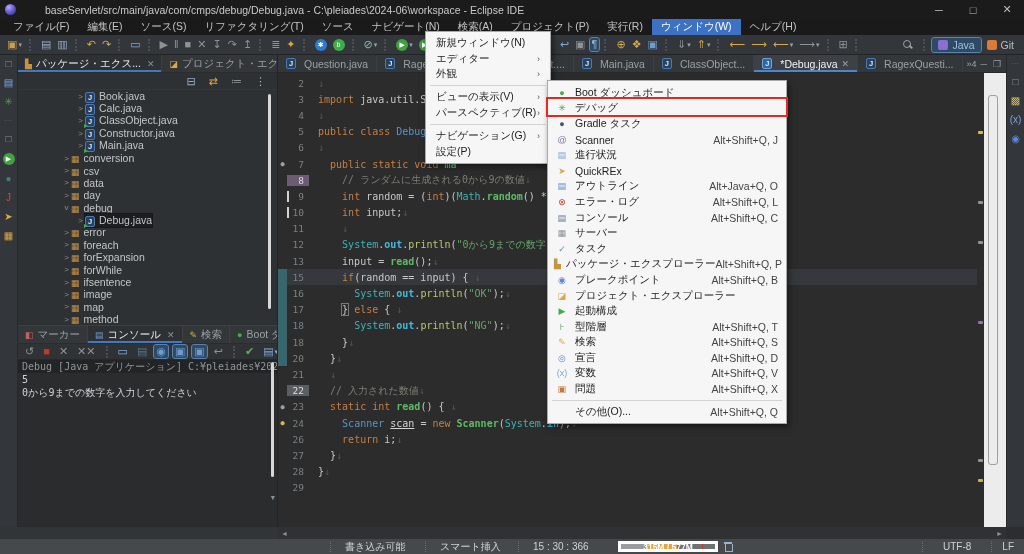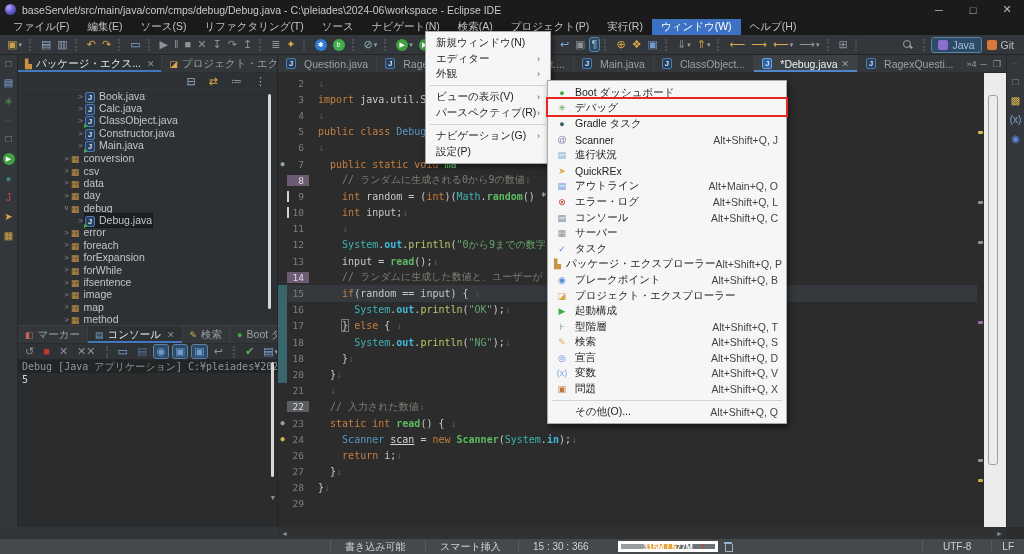--- a/index.html
+++ b/index.html
@@ -2,21 +2,21 @@
 <html><head>
 <meta charset="utf-8">
 <style>
   * { margin:0; padding:0; box-sizing:border-box; }
   html,body { background:#111; }
   #app{ position:relative; width:1024px; height:554px; overflow:hidden;
         font-family:"Liberation Sans", sans-serif; font-size:10.5px; color:#c6c9cb;
         background:#2b2d2e; cursor:default; }
   
   .titlebar{ position:absolute; left:0; top:0; width:1024px; height:19px; background:#1b1b1b;
-             display:flex; align-items:center; padding-left:5px; }
+             display:flex; align-items:center; padding-left:5px;gap:23px; }
   .ecl-logo{ width:11px; height:11px; border-radius:50%; margin-right:6px;
              background:radial-gradient(circle at 35% 30%, #b8a8ff 0%, #6b5fd1 45%, #2a2e6e 100%); }
   .title-text{ color:#c9c9c9; font-size:10.5px; white-space:nowrap; }
   .win-controls{ margin-left:auto; display:flex; height:100%; }
   .win-btn{ width:34px; height:100%; display:flex; align-items:center; justify-content:center;
             color:#bdbdbd; font-size:11px; }
   
   .menubar{ position:absolute; left:0; top:19px; width:1024px; height:16px; background:#1a1a1a;
             display:flex; align-items:center; padding-left:4px; }
   .menu-item{ padding:1px 9px; color:#c4c4c4; white-space:nowrap; }
@@ -534,20 +534,21 @@
           <span class="glyph" style="color: rgb(95, 174, 95);">✔</span>
         </span>
         <span class="tbi">
           <span class="glyph" style="color: rgb(125, 167, 217);">▤</span>
           <span class="caret">▾</span>
         </span>
       </div>
     <div class="con-body" id="con-body">
       <div class="con-line title">Debug [Java アプリケーション] C:¥pleiades¥2024-06¥java¥21¥bin¥javaw.exe</div>
         <div class="con-line">5</div>
+        <div class="con-line">0から9までの数字を入力してください</div>
         <div class="con-scroll">
         <div class="con-thumb"></div>
         <div class="con-arrow">▼</div>
       </div>
     </div>
   </div>
 
   <div class="editor">
     <div class="etabs" id="etabs">
         <span class="etab">
@@ -591,21 +592,20 @@
         <div class="crow"><span class="gmark"></span><span class="gnum">4</span><span class="ctext"><span class="tk-w">↓</span></span></div>
         <div class="crow"><span class="gmark"></span><span class="gnum">5</span><span class="ctext"><span class="tk-k">public class </span><span class="tk-c">Debug</span><span class="tk-p"> { </span><span class="tk-w">↓</span></span></div>
         <div class="crow"><span class="gmark"></span><span class="gnum">6</span><span class="ctext"><span class="tk-w">↓</span></span></div>
         <div class="crow"><span class="gmark" style="color: rgb(154, 160, 166);">●</span><span class="gnum">7</span><span class="ctext"><span class="tk-p">  </span><span class="tk-k">public static void </span><span class="tk-g">ma</span></span></div>
         <div class="crow"><span class="gmark"></span><span class="gnum purple">8</span><span class="ctext"><span class="tk-p">    </span><span class="tk-cm">// ランダムに生成される0から9の数値</span><span class="tk-w">↓</span></span></div>
         <div class="crow"><span class="gmark"></span><span class="gnum chg">9</span><span class="ctext"><span class="tk-p">    </span><span class="tk-k">int </span><span class="tk-p">random = (</span><span class="tk-k">int</span><span class="tk-p">)(</span><span class="tk-s">Math</span><span class="tk-p">.</span><span class="tk-g">random</span><span class="tk-p">() * </span><span class="tk-nu">10</span></span></div>
         <div class="crow"><span class="gmark"></span><span class="gnum chg">10</span><span class="ctext"><span class="tk-p">    </span><span class="tk-k">int </span><span class="tk-p">input;</span><span class="tk-w">↓</span></span></div>
         <div class="crow"><span class="gmark"></span><span class="gnum">11</span><span class="ctext"><span class="tk-p">    </span><span class="tk-w">↓</span></span></div>
         <div class="crow"><span class="gmark"></span><span class="gnum">12</span><span class="ctext"><span class="tk-p">    </span><span class="tk-s">System</span><span class="tk-p">.</span><span class="tk-f">out</span><span class="tk-p">.</span><span class="tk-m">println</span><span class="tk-p">(</span><span class="tk-st">"0から9までの数字を</span></span></div>
         <div class="crow"><span class="gmark"></span><span class="gnum">13</span><span class="ctext"><span class="tk-p">    input = </span><span class="tk-g">read</span><span class="tk-p">();</span><span class="tk-w">↓</span></span></div>
-        <div class="crow"><span class="gmark"></span><span class="gnum purple">14</span><span class="ctext"><span class="tk-p">    </span><span class="tk-cm">// ランダムに生成した数値と、ユーザーが</span></span></div>
         <div class="crow current"><span class="gmark range"></span><span class="gnum">15</span><span class="ctext"><span class="tk-p">    </span><span class="tk-k">if</span><span class="tk-p">(random == input) { </span><span class="tk-w">↓</span></span></div>
         <div class="crow"><span class="gmark range"></span><span class="gnum">16</span><span class="ctext"><span class="tk-p">      </span><span class="tk-s">System</span><span class="tk-p">.</span><span class="tk-f">out</span><span class="tk-p">.</span><span class="tk-m">println</span><span class="tk-p">(</span><span class="tk-st">"OK"</span><span class="tk-p">);</span><span class="tk-w">↓</span></span></div>
         <div class="crow"><span class="gmark range"></span><span class="gnum">17</span><span class="ctext"><span class="tk-p">    </span><span class="tk-bm">}</span><span class="tk-p"> </span><span class="tk-k">else</span><span class="tk-p"> { </span><span class="tk-w">↓</span></span></div>
         <div class="crow"><span class="gmark range"></span><span class="gnum">18</span><span class="ctext"><span class="tk-p">      </span><span class="tk-s">System</span><span class="tk-p">.</span><span class="tk-f">out</span><span class="tk-p">.</span><span class="tk-m">println</span><span class="tk-p">(</span><span class="tk-st">"NG"</span><span class="tk-p">);</span><span class="tk-w">↓</span></span></div>
         <div class="crow"><span class="gmark range"></span><span class="gnum">18</span><span class="ctext"><span class="tk-p">    }</span><span class="tk-w">↓</span></span></div>
         <div class="crow"><span class="gmark range"></span><span class="gnum">20</span><span class="ctext"><span class="tk-p">  }</span><span class="tk-w">↓</span></span></div>
         <div class="crow"><span class="gmark"></span><span class="gnum">21</span><span class="ctext"><span class="tk-p">  </span><span class="tk-w">↓</span></span></div>
         <div class="crow"><span class="gmark"></span><span class="gnum grey">22</span><span class="ctext"><span class="tk-p">  </span><span class="tk-cm">// 入力された数値</span><span class="tk-w">↓</span></span></div>
         <div class="crow"><span class="gmark" style="color: rgb(154, 160, 166);">●</span><span class="gnum">23</span><span class="ctext"><span class="tk-p">  </span><span class="tk-k">static int </span><span class="tk-g">read</span><span class="tk-p">() { </span><span class="tk-w">↓</span></span></div>
         <div class="crow"><span class="gmark" style="color: rgb(216, 184, 74);">●</span><span class="gnum">24</span><span class="ctext"><span class="tk-p">    </span><span class="tk-c">Scanner</span><span class="tk-p"> </span><span class="tk-vu">scan</span><span class="tk-p"> = </span><span class="tk-k">new </span><span class="tk-g">Scanner</span><span class="tk-p">(</span><span class="tk-s">System</span><span class="tk-p">.</span><span class="tk-f">in</span><span class="tk-p">);</span><span class="tk-w">↓</span></span></div>
@@ -712,21 +712,21 @@
         <span class="vicon" style="color: rgb(125, 167, 217);">▤</span>
         <span>進行状況</span>
       </div>
       <div class="vm-item">
         <span class="vicon" style="color: rgb(216, 168, 74);">➤</span>
         <span>QuickREx</span>
       </div>
       <div class="vm-item">
         <span class="vicon" style="color: rgb(90, 138, 217);">▤</span>
         <span>アウトライン</span>
-        <span class="accel">Alt+Main+Q, O</span>
+        <span class="accel">Alt+Java+Q, O</span>
       </div>
       <div class="vm-item">
         <span class="vicon" style="color: rgb(192, 57, 43);">⊗</span>
         <span>エラー・ログ</span>
         <span class="accel">Alt+Shift+Q, L</span>
       </div>
       <div class="vm-item">
         <span class="vicon" style="color: rgb(90, 122, 154);">▤</span>
         <span>コンソール</span>
         <span class="accel">Alt+Shift+Q, C</span>

